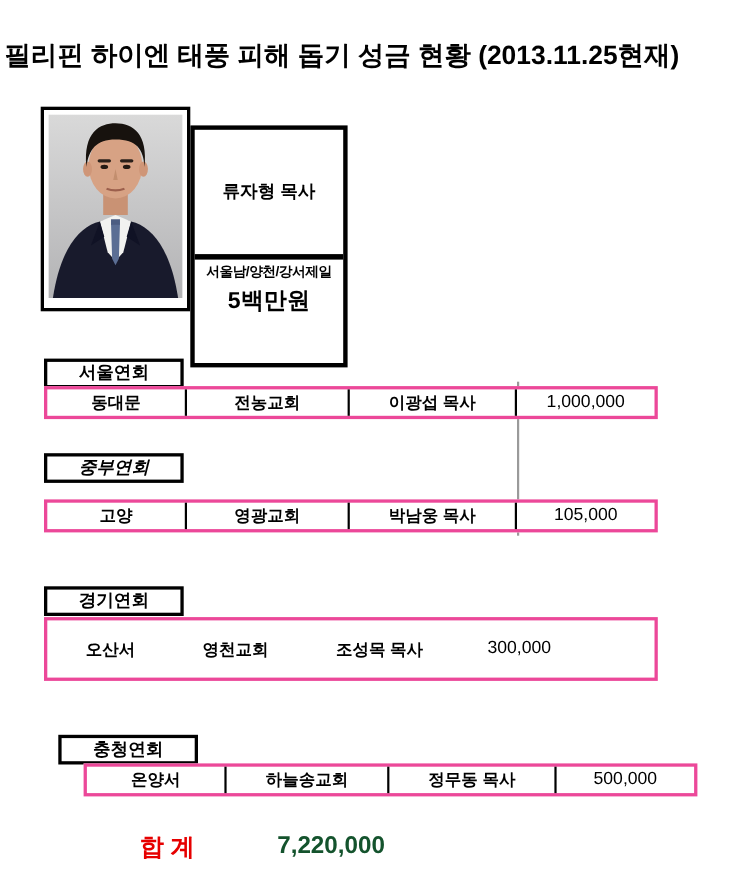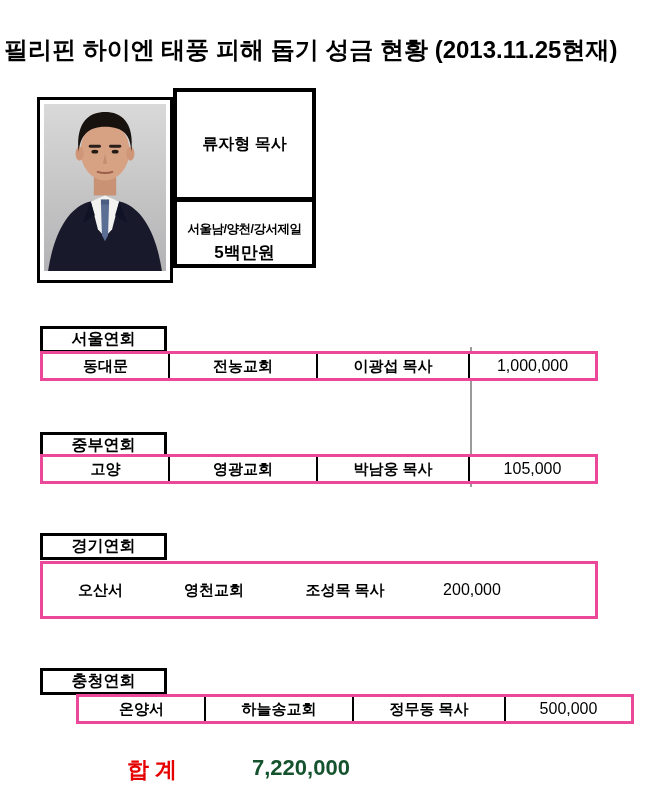--- a/index.html
+++ b/index.html
@@ -22,36 +22,36 @@
   .photo-frame {
     position: absolute; left: 37px; top: 97px;
     width: 136px; height: 186px;
     border: 3px solid #000;
     box-sizing: border-box;
     background: #fff;
     padding: 4px 4px 9px 4px;
   }
   .photo-frame svg { width: 100%; height: 100%; display: block; }
   .name-box {
-    position: absolute; left: 173px; top: 88px;
-    width: 143px; height: 180px;
+    position: absolute; left: 173px; top: 114px;
+    width: 143px; height: 220px;
     border: 4px solid #000;
     box-sizing: border-box;
     background: #fff;
     display: flex; flex-direction: column;
   }
   .name-top {
     height: 113px;
     display: flex; align-items: center; justify-content: center;
     font-size: 16px; font-weight: bold;
   }
   .name-divider { height: 5px; background: #000; flex: none; }
-  .name-bottom { flex: 1; text-align: center; padding-top: 19px; }
+  .name-bottom { flex: 1; text-align: center; padding-top: 3px; }
   .affiliation { font-size: 12.5px; font-weight: bold; letter-spacing: -0.5px; }
-  .featured-amount { font-size: 17px; font-weight: bold; margin-top: 3px; text-align: center; }
+  .featured-amount { font-size: 21px; font-weight: bold; margin-top: 3px; text-align: center; }
 
   
   .conf-header {
     position: absolute; left: 40px; width: 127px; height: 27px;
     border: 3px solid #000; box-sizing: border-box;
     background: #fff;
     display: flex; align-items: center; justify-content: center;
     font-size: 16px; font-weight: bold;
   }
   .data-row {
@@ -148,43 +148,43 @@
 <div class="conf-header" style="top:326px;">
   <span>서울연회</span>
 </div>
 <div class="data-row" style="top:351px; height:30px;">
   <div class="cell sep w1">동대문</div>
   <div class="cell sep w2">전농교회</div>
   <div class="cell sep w3">이광섭 목사</div>
   <div class="cell amount w4">1,000,000</div>
 </div>
 
-<div class="conf-header" style="top:432px;">
+<div class="conf-header" style="top:412px;font-style:italic;">
   <span>중부연회</span>
 </div>
 <div class="data-row" style="top:454px; height:30px;">
   <div class="cell sep w1">고양</div>
   <div class="cell sep w2">영광교회</div>
   <div class="cell sep w3">박남웅 목사</div>
   <div class="cell amount w4">105,000</div>
 </div>
 
 <div class="conf-header" style="top:533px;">
   <span>경기연회</span>
 </div>
 <div class="data-row multi" style="top:561px; height:58px;">
   <div class="flat-row">
     <div class="cell f1">오산서</div>
     <div class="cell f2">영천교회</div>
     <div class="cell f3">조성목 목사</div>
-    <div class="cell amount f4">200,000</div>
+    <div class="cell amount f4">300,000</div>
   </div>
 </div>
 
-<div class="conf-header" style="top:668px;">
+<div class="conf-header" style="top:668px;margin-left:13px;">
   <span>충청연회</span>
 </div>
 <div class="data-row" style="top:694px; height:30px;margin-left:36px;">
   <div class="cell sep w1">온양서</div>
   <div class="cell sep w2">하늘송교회</div>
   <div class="cell sep w3">정무동 목사</div>
   <div class="cell amount w4">500,000</div>
 </div>
 
 <div class="total-label">합 계</div>

